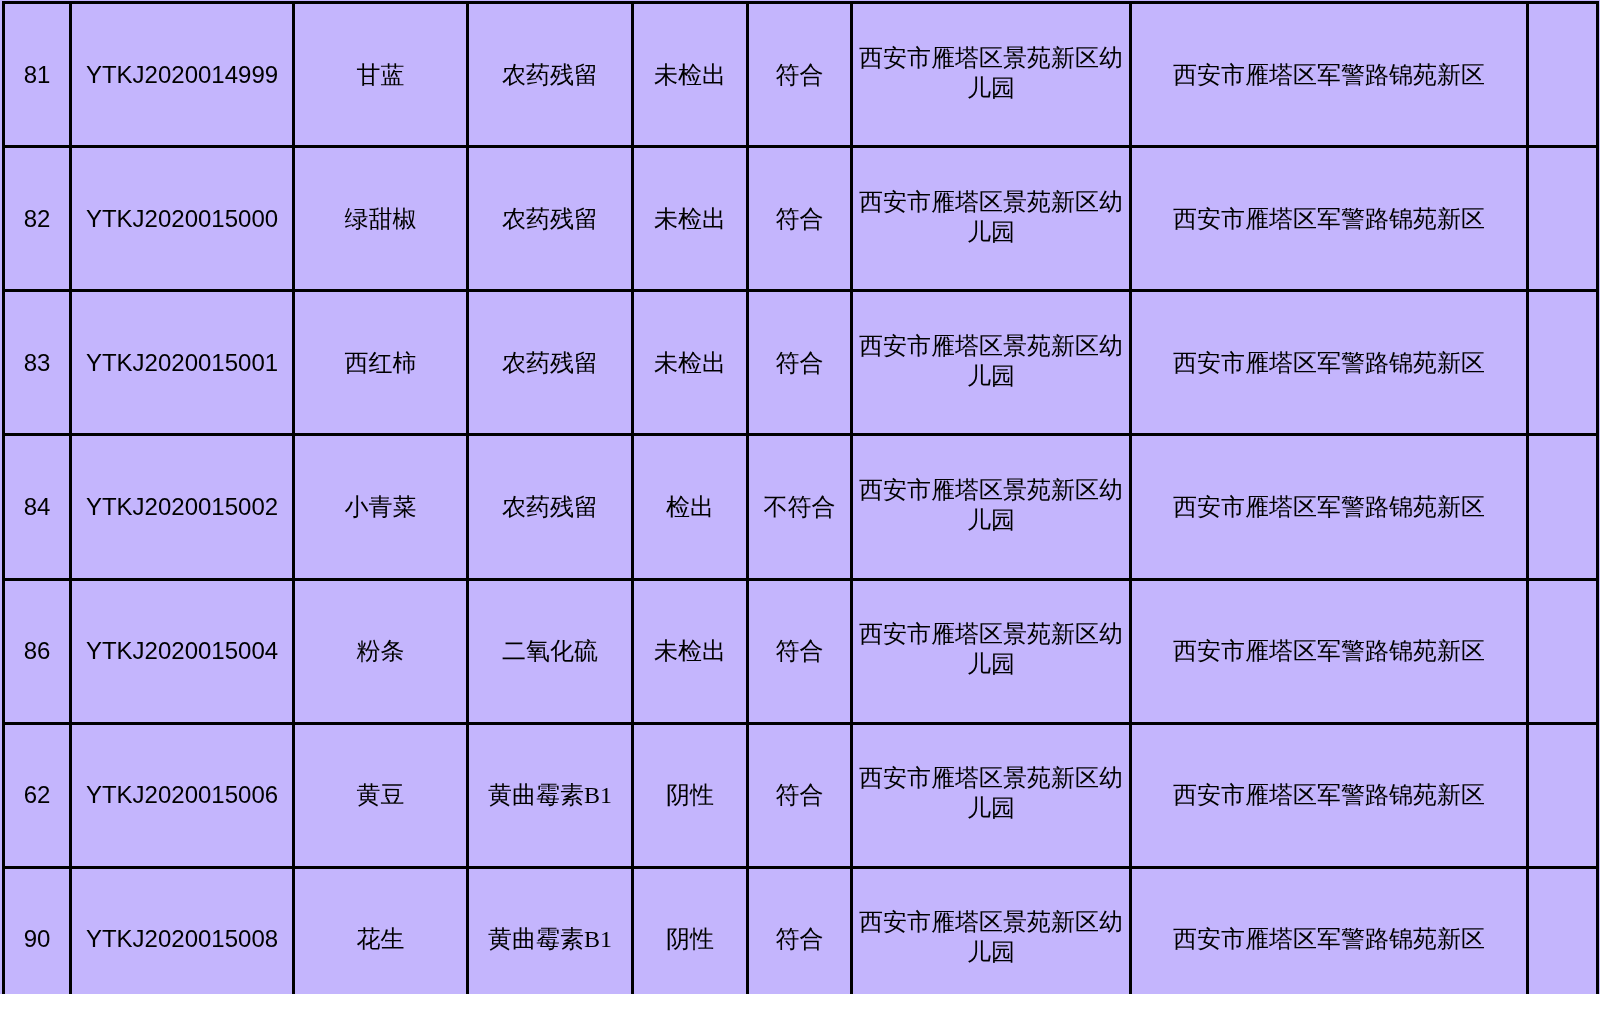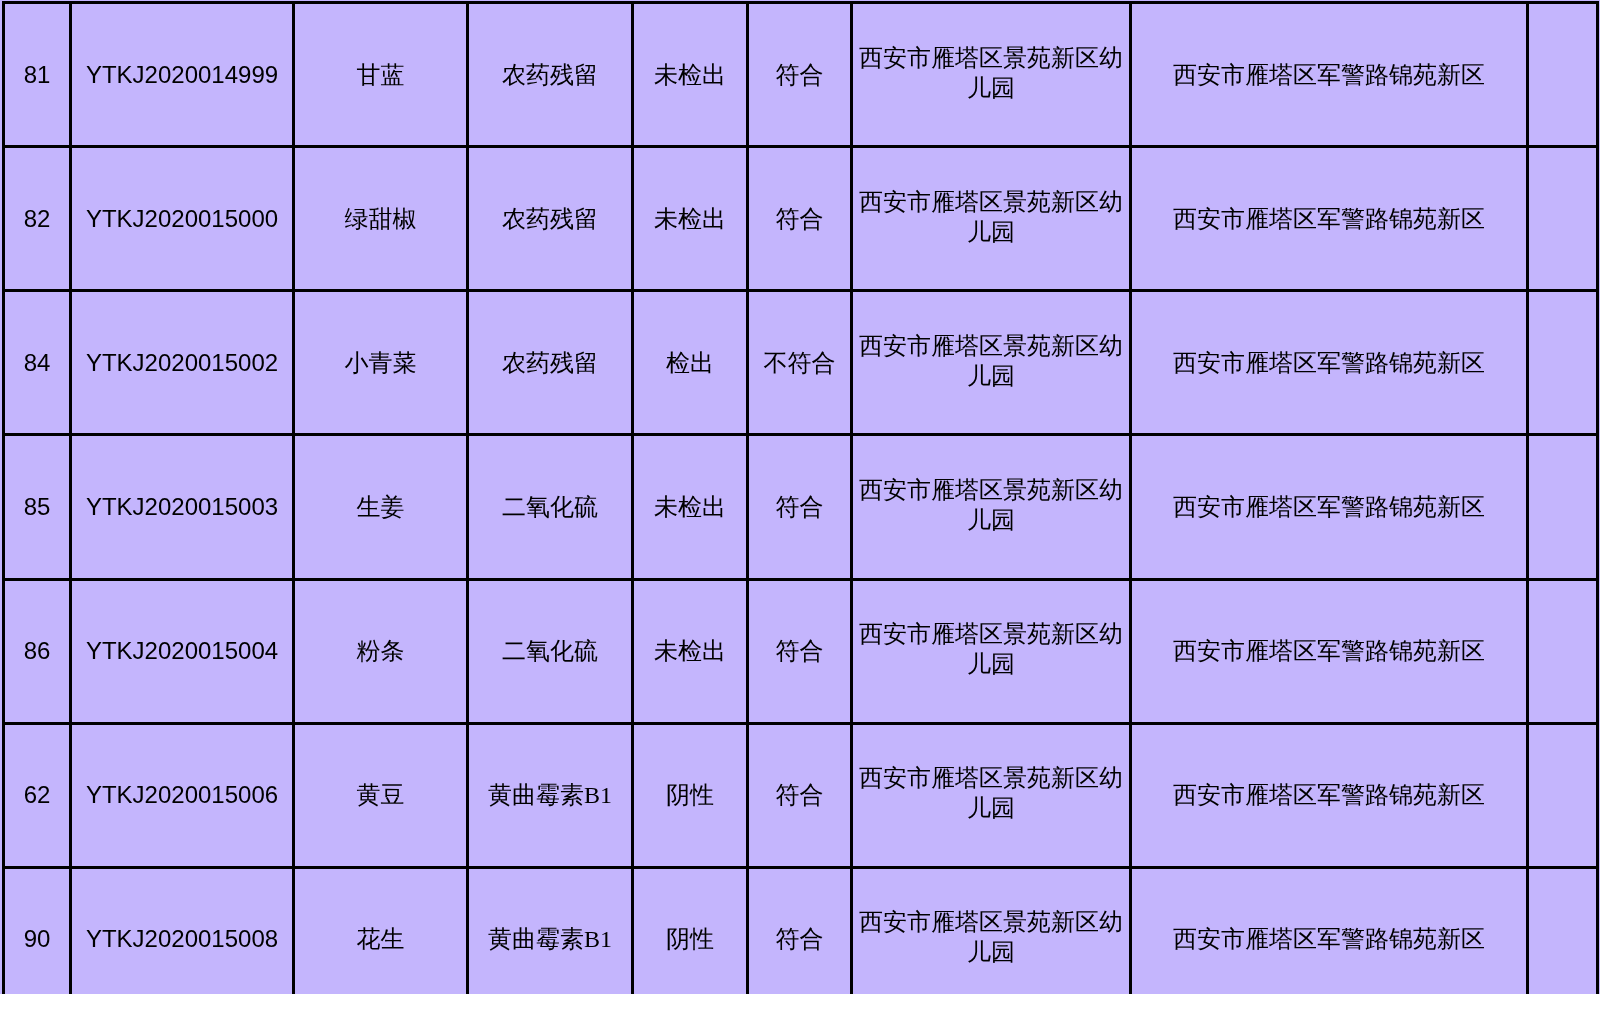--- a/index.html
+++ b/index.html
@@ -91,37 +91,37 @@
           <td class="c1">YTKJ2020015000</td>
           <td class="c2">绿甜椒</td>
           <td class="c3">农药残留</td>
           <td class="c4">未检出</td>
           <td class="c5">符合</td>
           <td class="c6">西安市雁塔区景苑新区幼儿园</td>
           <td class="c7">西安市雁塔区军警路锦苑新区</td>
           <td class="c8"></td>
         </tr>
         <tr>
+          <td class="c0">83</td>
+          <td class="c1">YTKJ2020015001</td>
+          <td class="c2">西红柿</td>
+          <td class="c3">农药残留</td>
+          <td class="c4">未检出</td>
+          <td class="c5">符合</td>
+          <td class="c6">西安市雁塔区景苑新区幼儿园</td>
+          <td class="c7">西安市雁塔区军警路锦苑新区</td>
+          <td class="c8"></td>
+        </tr>
+        <tr>
           <td class="c0">84</td>
           <td class="c1">YTKJ2020015002</td>
           <td class="c2">小青菜</td>
           <td class="c3">农药残留</td>
           <td class="c4">检出</td>
           <td class="c5">不符合</td>
-          <td class="c6">西安市雁塔区景苑新区幼儿园</td>
-          <td class="c7">西安市雁塔区军警路锦苑新区</td>
-          <td class="c8"></td>
-        </tr>
-        <tr>
-          <td class="c0">85</td>
-          <td class="c1">YTKJ2020015003</td>
-          <td class="c2">生姜</td>
-          <td class="c3">二氧化硫</td>
-          <td class="c4">未检出</td>
-          <td class="c5">符合</td>
           <td class="c6">西安市雁塔区景苑新区幼儿园</td>
           <td class="c7">西安市雁塔区军警路锦苑新区</td>
           <td class="c8"></td>
         </tr>
         <tr>
           <td class="c0">86</td>
           <td class="c1">YTKJ2020015004</td>
           <td class="c2">粉条</td>
           <td class="c3">二氧化硫</td>
           <td class="c4">未检出</td>

